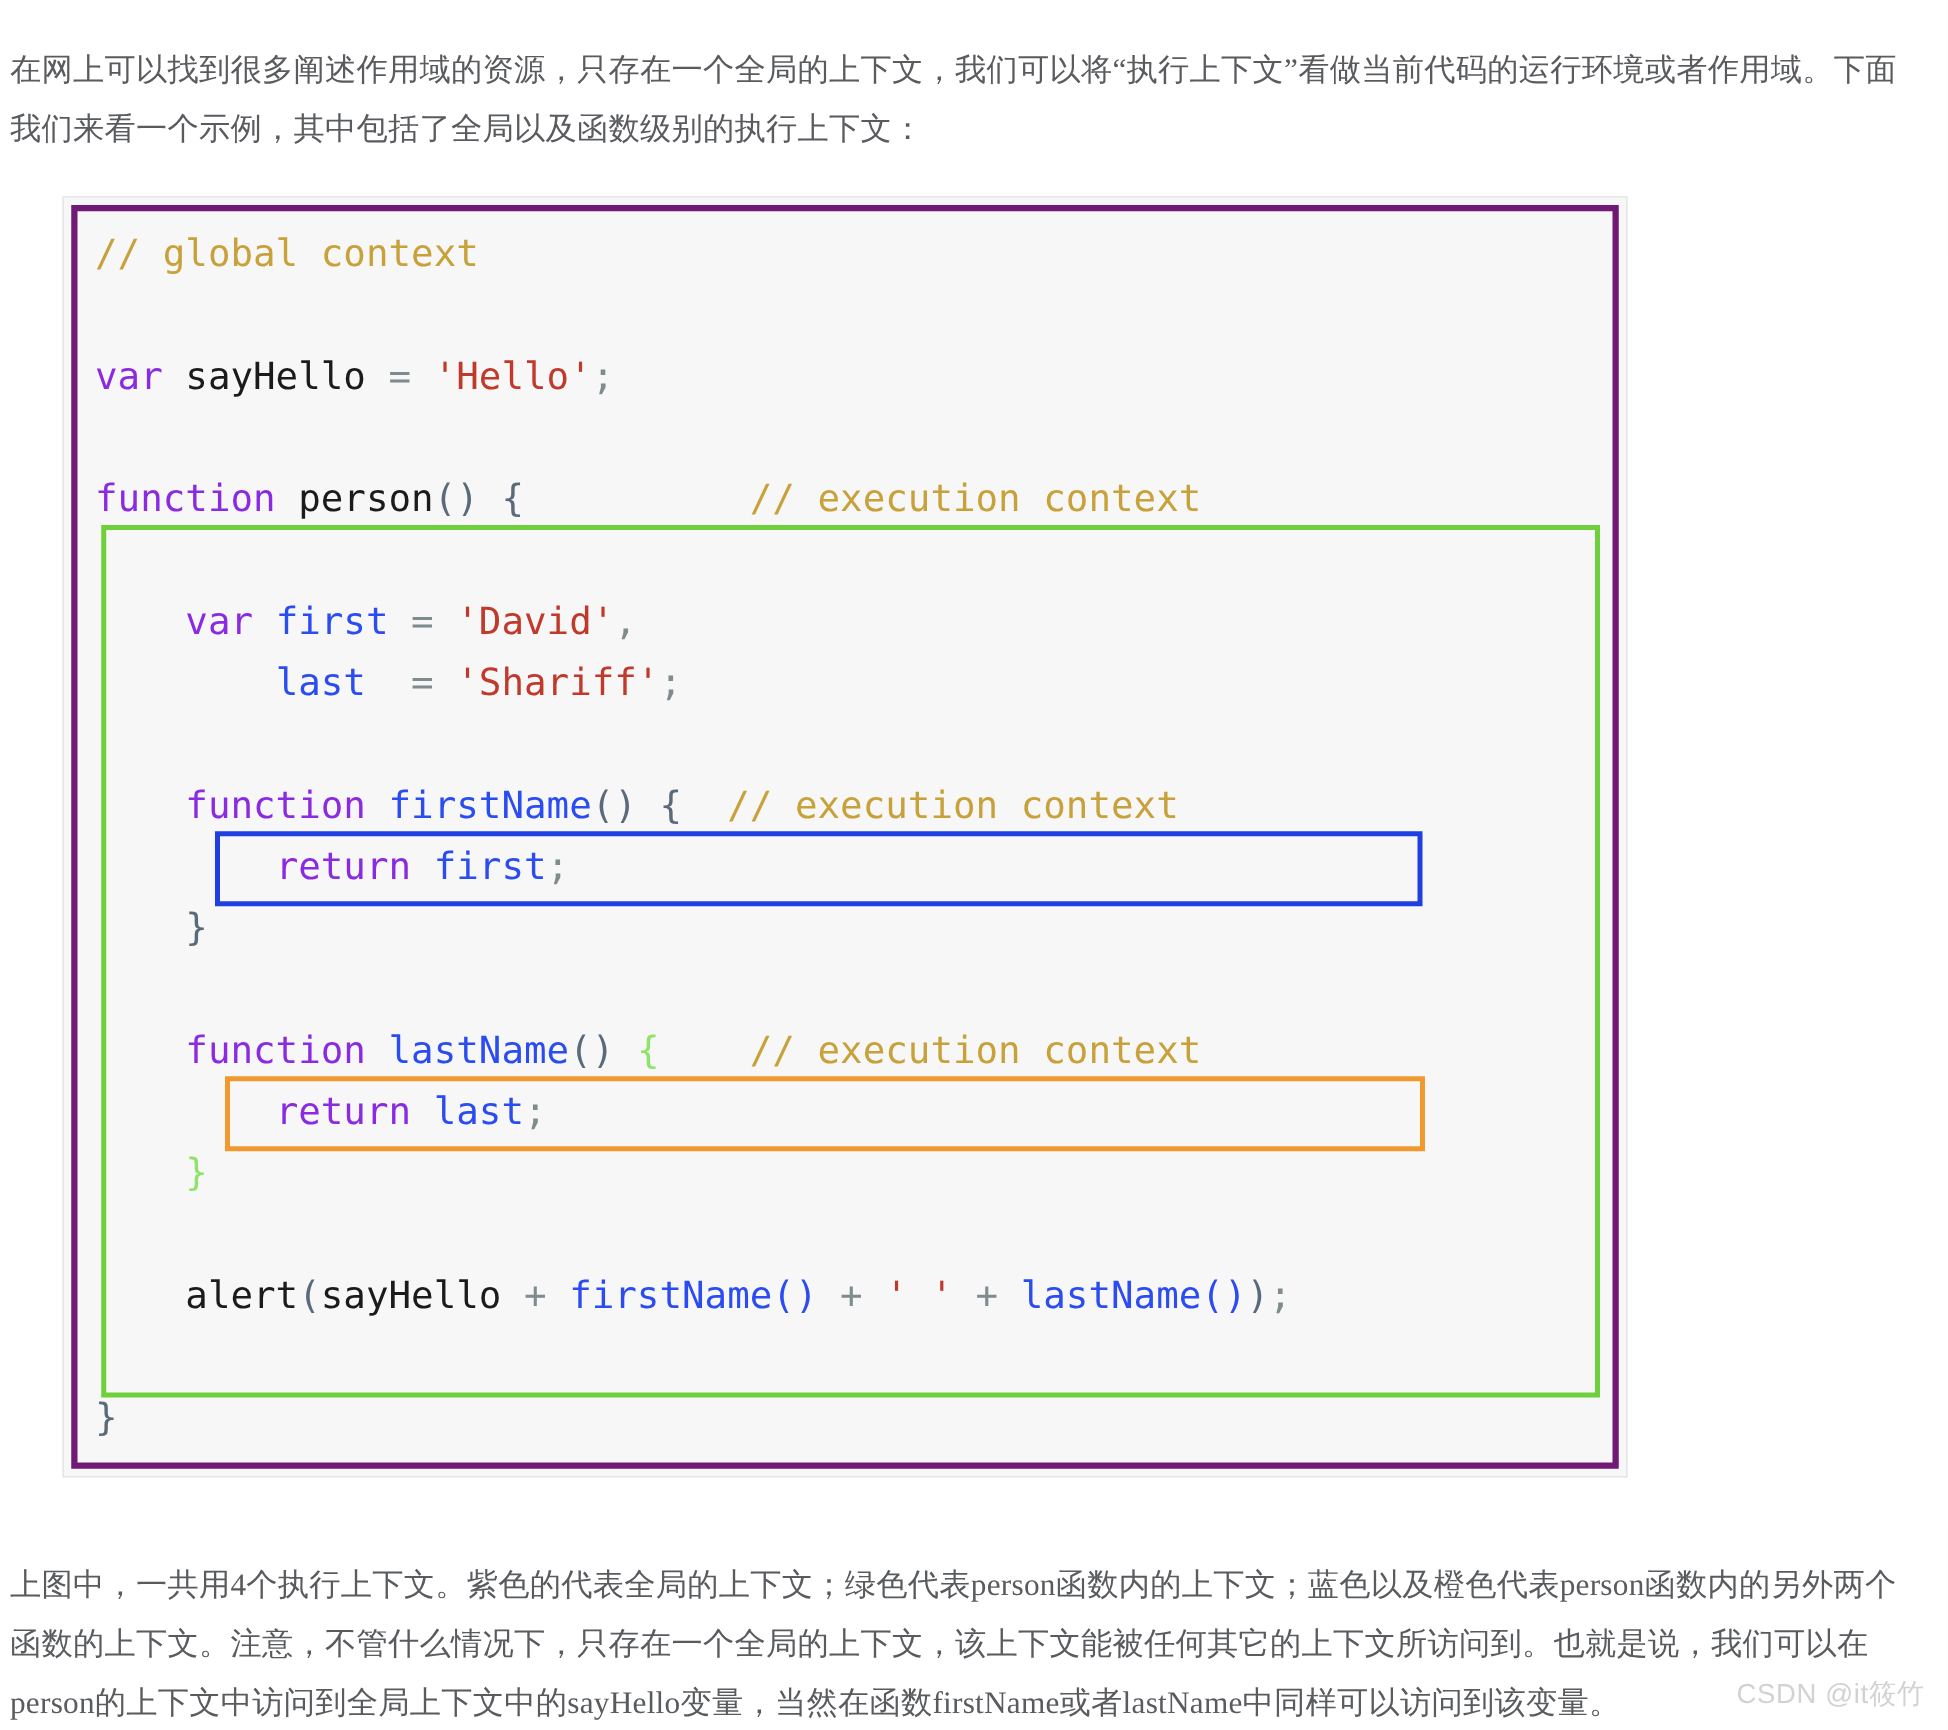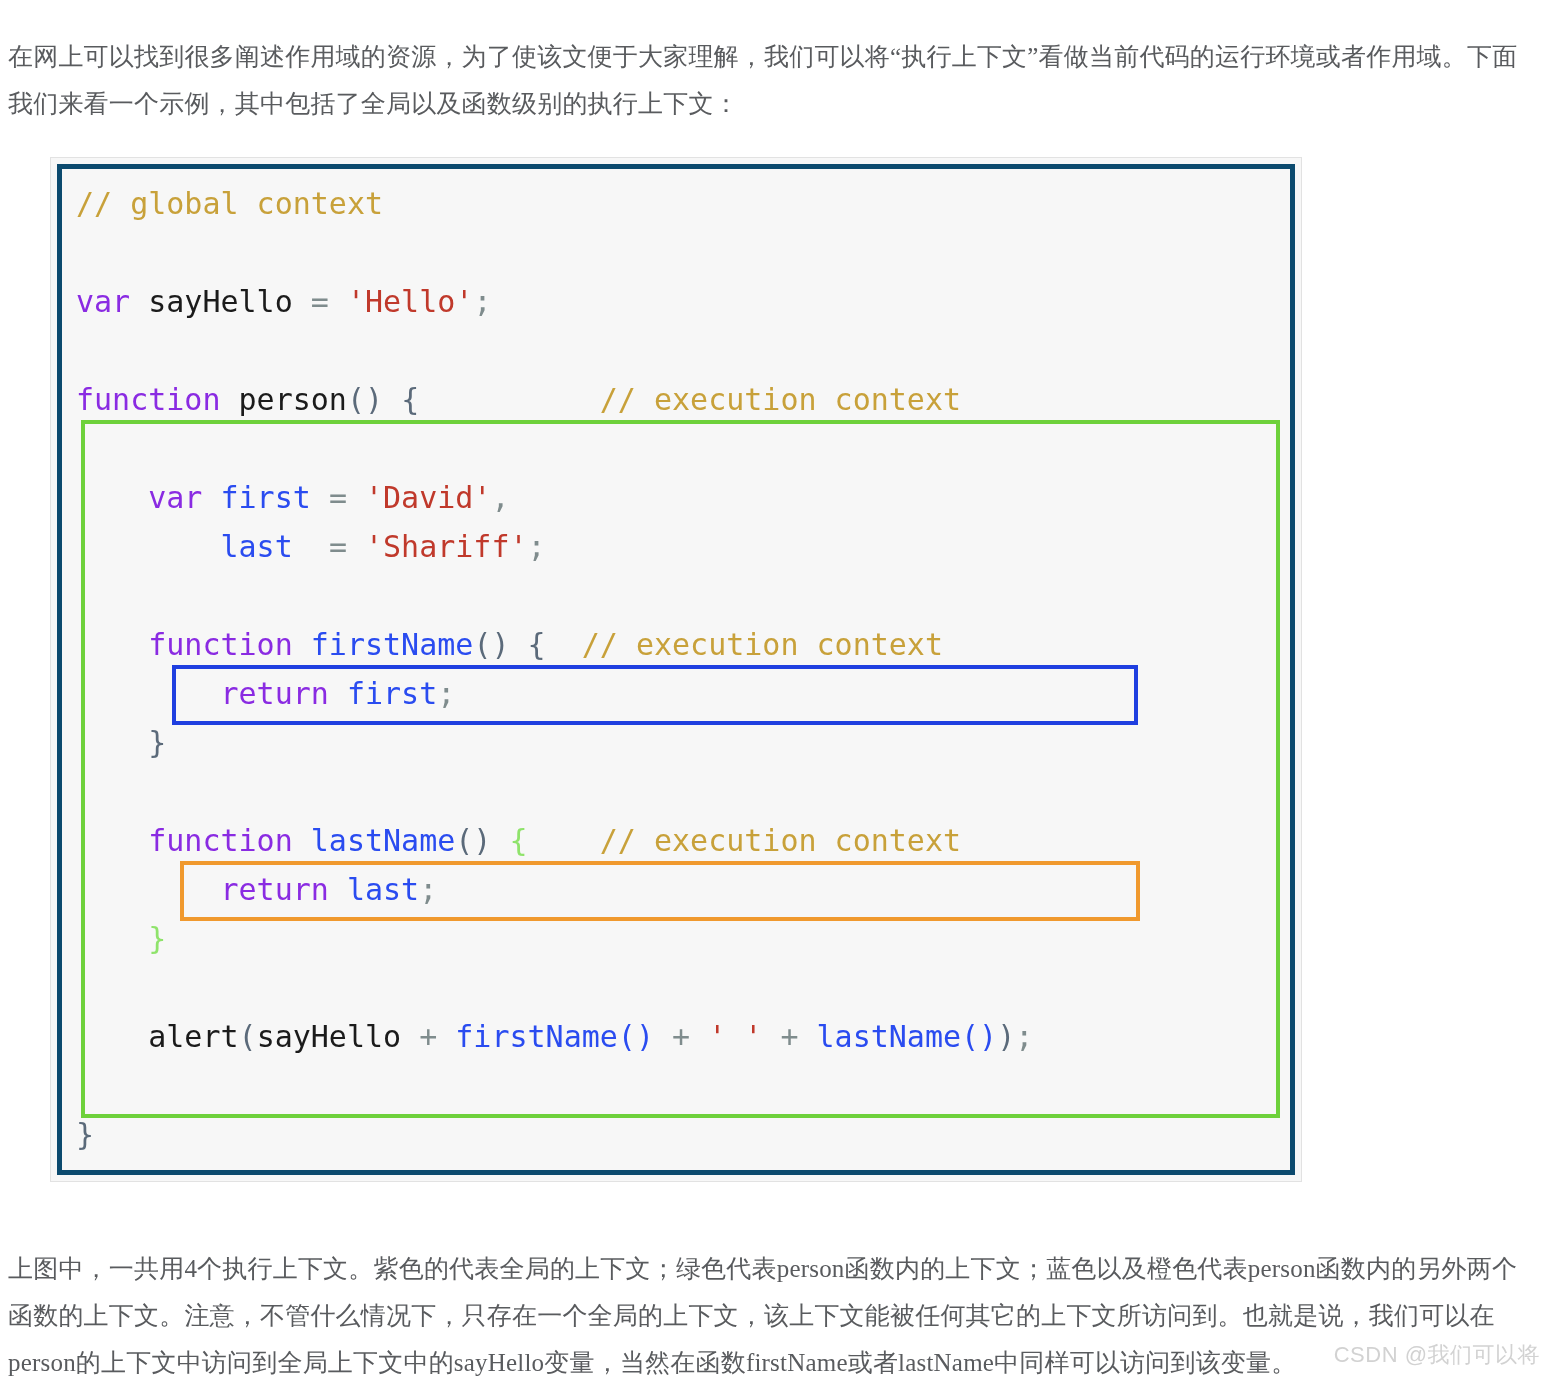--- a/index.html
+++ b/index.html
@@ -44,21 +44,21 @@
     height: 1025px;
     background: #f7f7f7;
     border: 1px solid #e2e2e2;
     padding: 6px;
   }
   
   #global-context-box {
     position: relative;
     width: 100%;
     height: 100%;
-    border: 5px solid #0c4a6e;
+    border: 5px solid #701a75;
     background: #f7f7f7;
   }
   
   #person-context-box {
     position: absolute;
     left: 19px;
     top: 251px;
     width: 1199px;
     height: 698px;
     border: 4px solid #6ed13b;
@@ -118,21 +118,21 @@
     color: #d2d2d2;
     font-size: 22px;
     letter-spacing: 0.5px;
     font-family: "Liberation Sans", "DejaVu Sans", sans-serif;
     user-select: none;
   }
 </style>
 </head>
 <body>
 
-<p id="intro-paragraph" class="prose">在网上可以找到很多阐述作用域的资源，为了使该文便于大家理解，我们可以将“执行上下文”看做当前代码的运行环境或者作用域。下面我们来看一个示例，其中包括了全局以及函数级别的执行上下文：</p>
+<p id="intro-paragraph" class="prose">在网上可以找到很多阐述作用域的资源，只存在一个全局的上下文，我们可以将“执行上下文”看做当前代码的运行环境或者作用域。下面我们来看一个示例，其中包括了全局以及函数级别的执行上下文：</p>
 
 <figure id="code-figure">
 
   <div id="global-context-box">
 
     <pre id="code-listing"><span class="cm">// global context</span>
 
 <span class="kw">var</span> <span class="id">sayHello</span> <span class="op">=</span> <span class="st">'Hello'</span><span class="op">;</span>
 
 <span class="kw">function</span> <span class="id">person</span><span class="pn">()</span> <span class="pn">{</span>          <span class="cm">// execution context</span>
@@ -154,13 +154,13 @@
 
     <div id="person-context-box"></div>
     <div id="firstname-context-box"></div>
     <div id="lastname-context-box"></div>
 
   </div>
 </figure>
 
 <p id="closing-paragraph" class="prose">上图中，一共用4个执行上下文。紫色的代表全局的上下文；绿色代表person函数内的上下文；蓝色以及橙色代表person函数内的另外两个函数的上下文。注意，不管什么情况下，只存在一个全局的上下文，该上下文能被任何其它的上下文所访问到。也就是说，我们可以在person的上下文中访问到全局上下文中的sayHello变量，当然在函数firstName或者lastName中同样可以访问到该变量。</p>
 
-<div id="watermark">CSDN @我们可以将</div>
+<div id="watermark">CSDN @it筱竹</div>
 
 </body></html>

